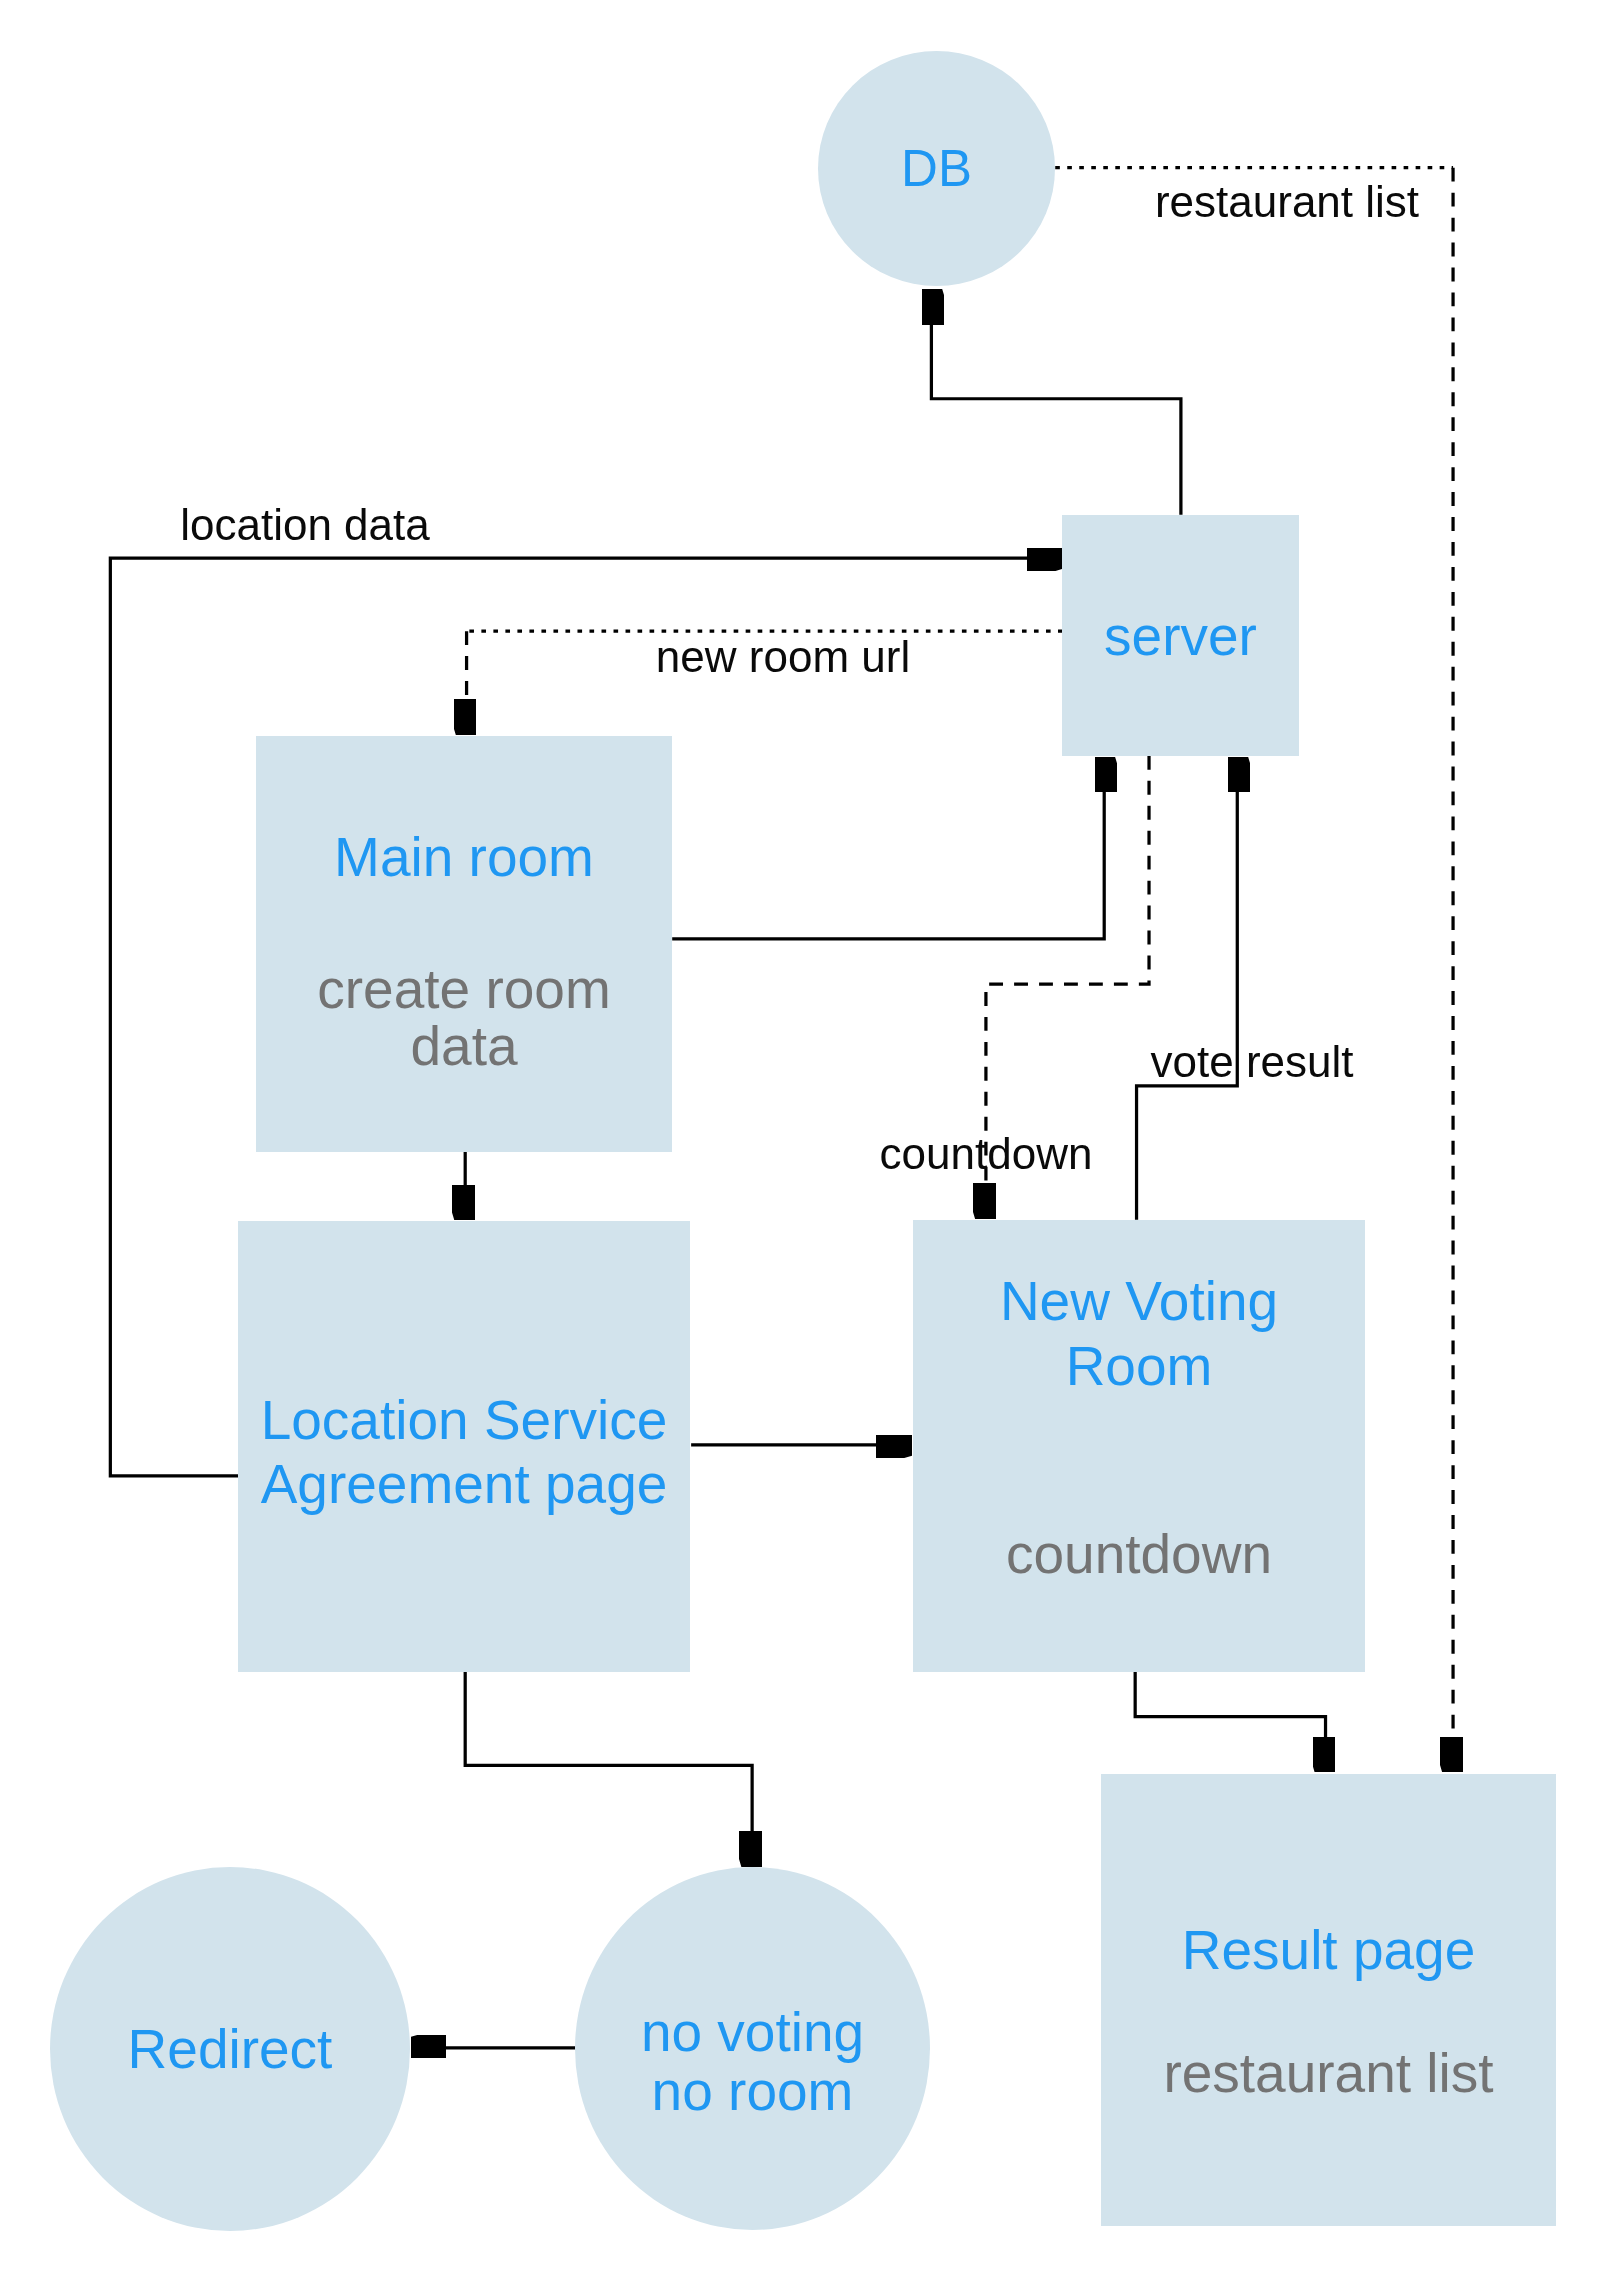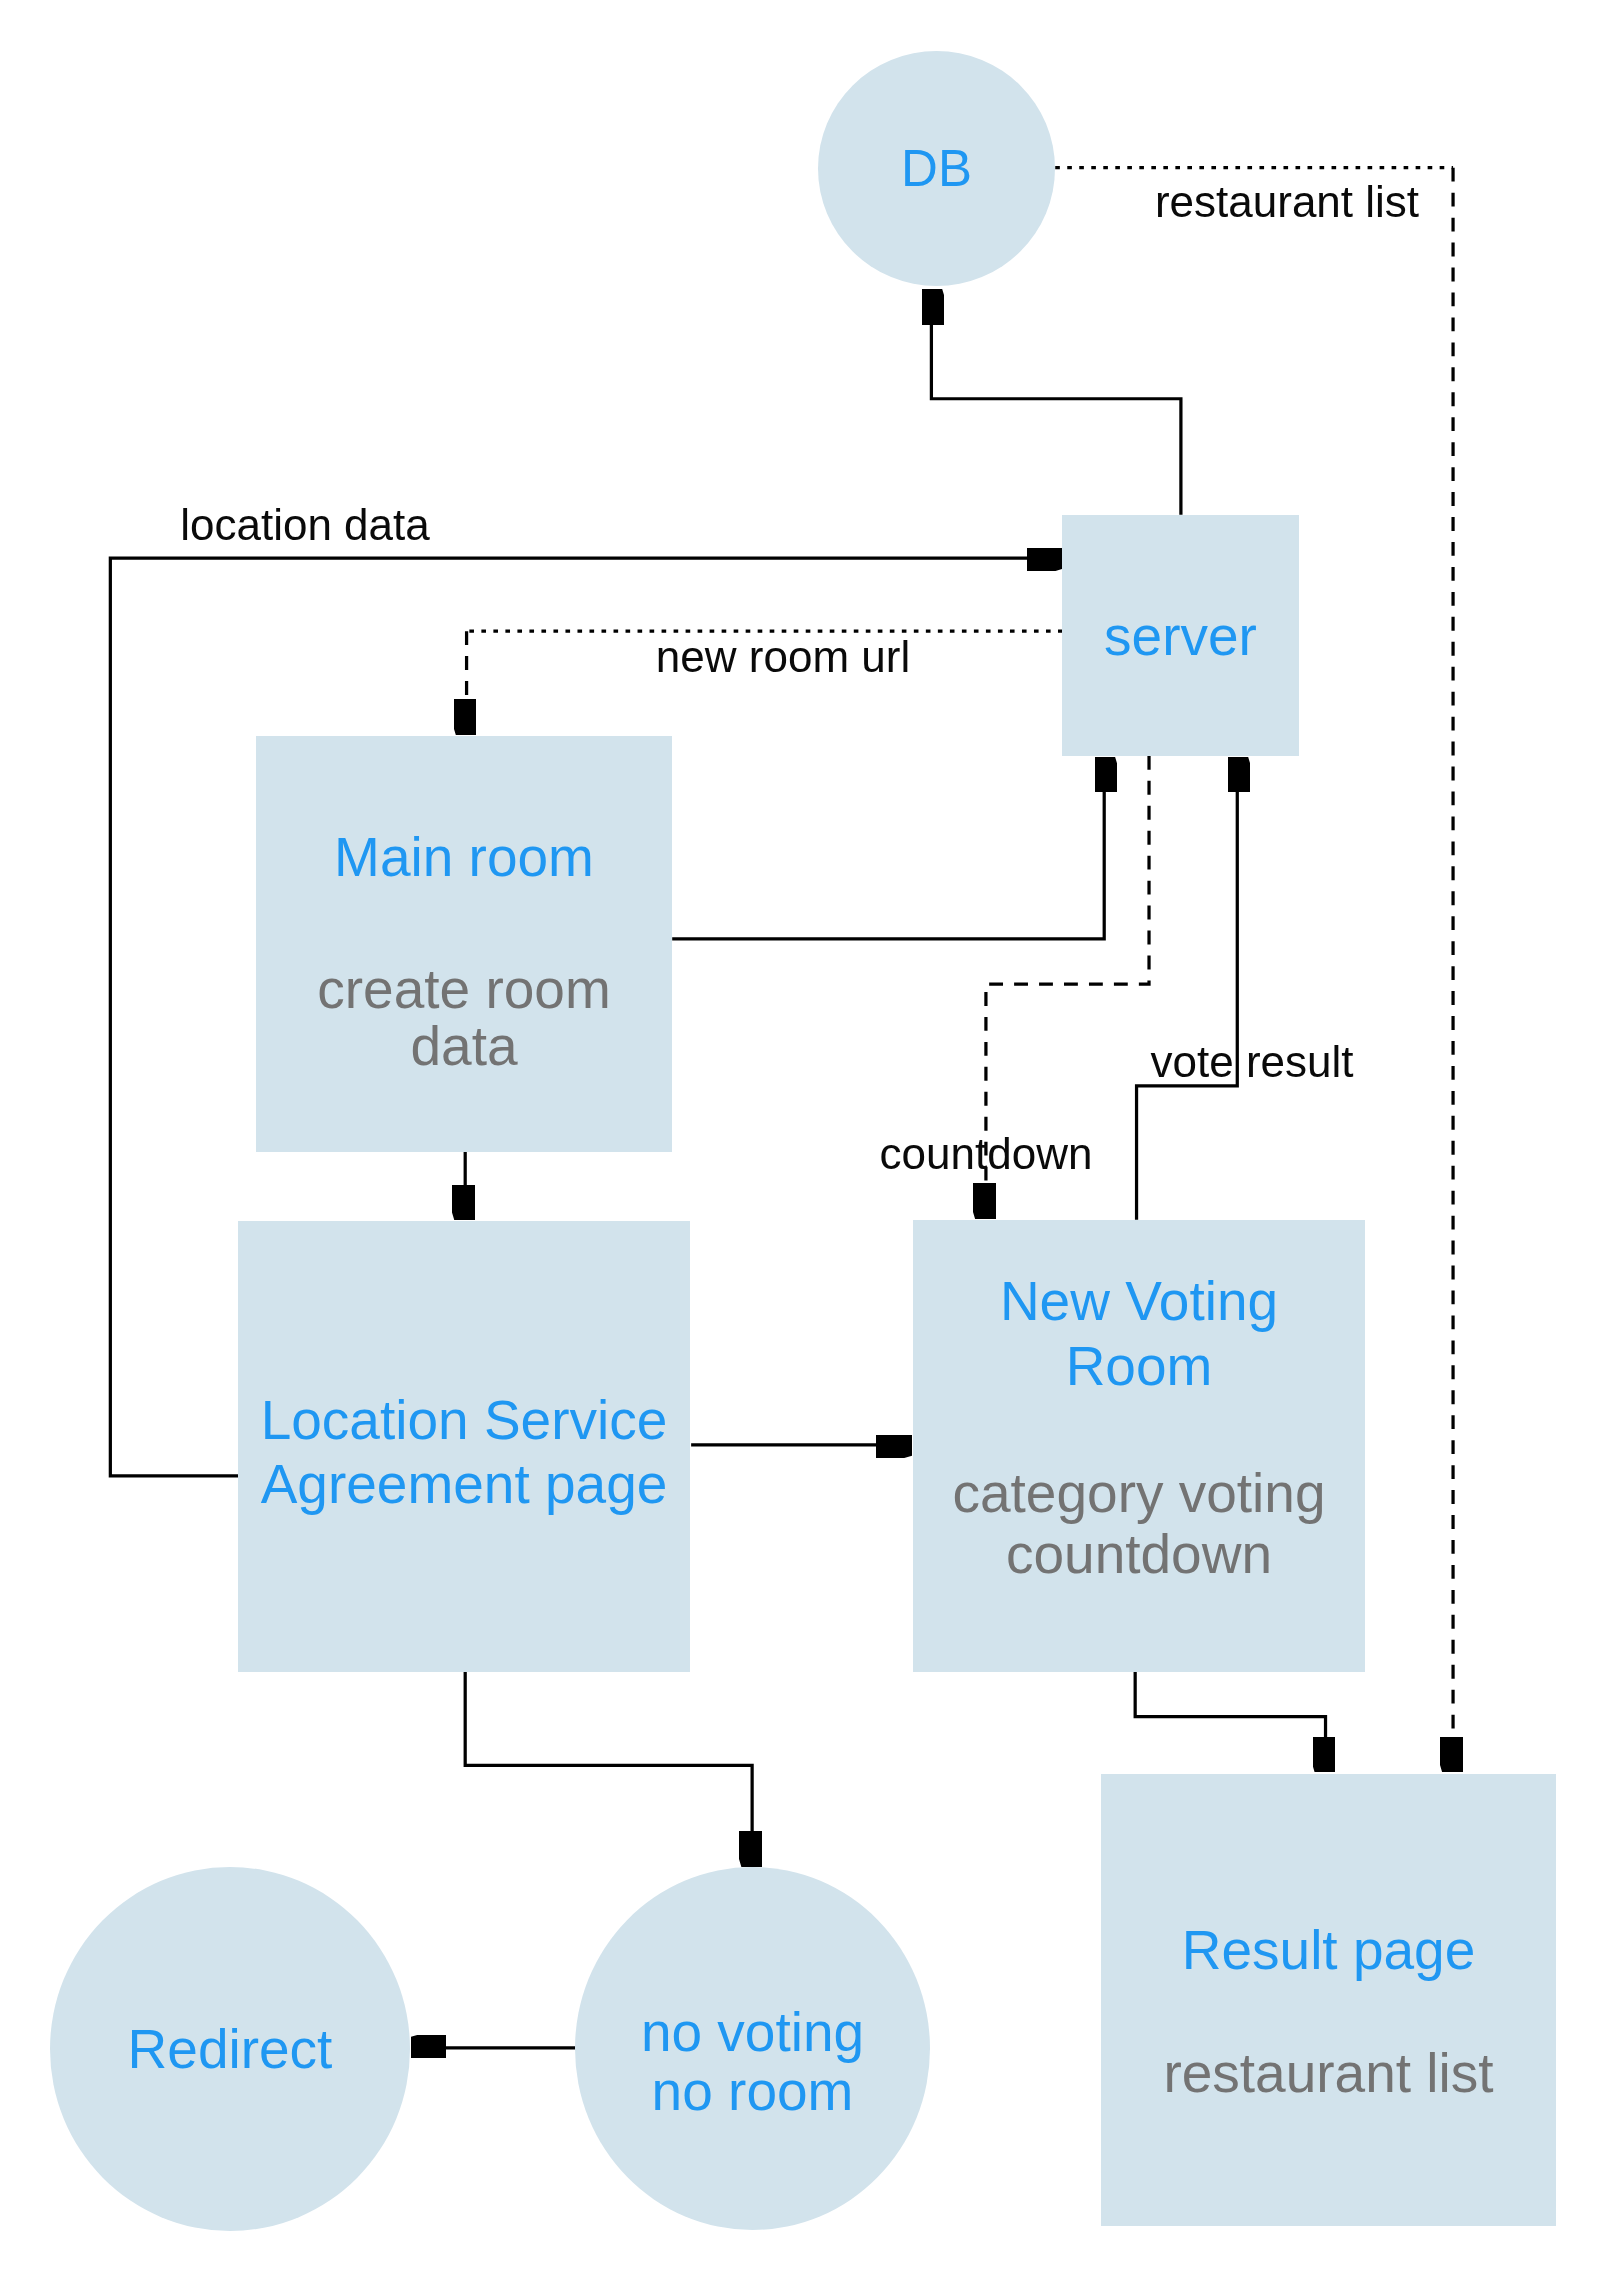--- a/index.html
+++ b/index.html
@@ -124,21 +124,20 @@
   </div>
 
   <div class="node" id="node-location-page">
     <div class="tline blue" style="top:199px">Location Service</div>
     <div class="tline blue" style="top:263px">Agreement page</div>
   </div>
 
   <div class="node" id="node-voting-room">
     <div class="tline blue" style="top:81px">New Voting</div>
     <div class="tline blue" style="top:146px">Room</div>
-    <div class="tline magenta" style="top:273px">category voting</div>
     <div class="tline magenta" style="top:334px">countdown</div>
   </div>
 
   <div class="node" id="node-result-page">
     <div class="tline blue" style="top:176px">Result page</div>
     <div class="tline magenta" style="top:299px">restaurant list</div>
   </div>
 
   <div class="node circle flexcenter" id="node-redirect">
     <span>Redirect</span>

